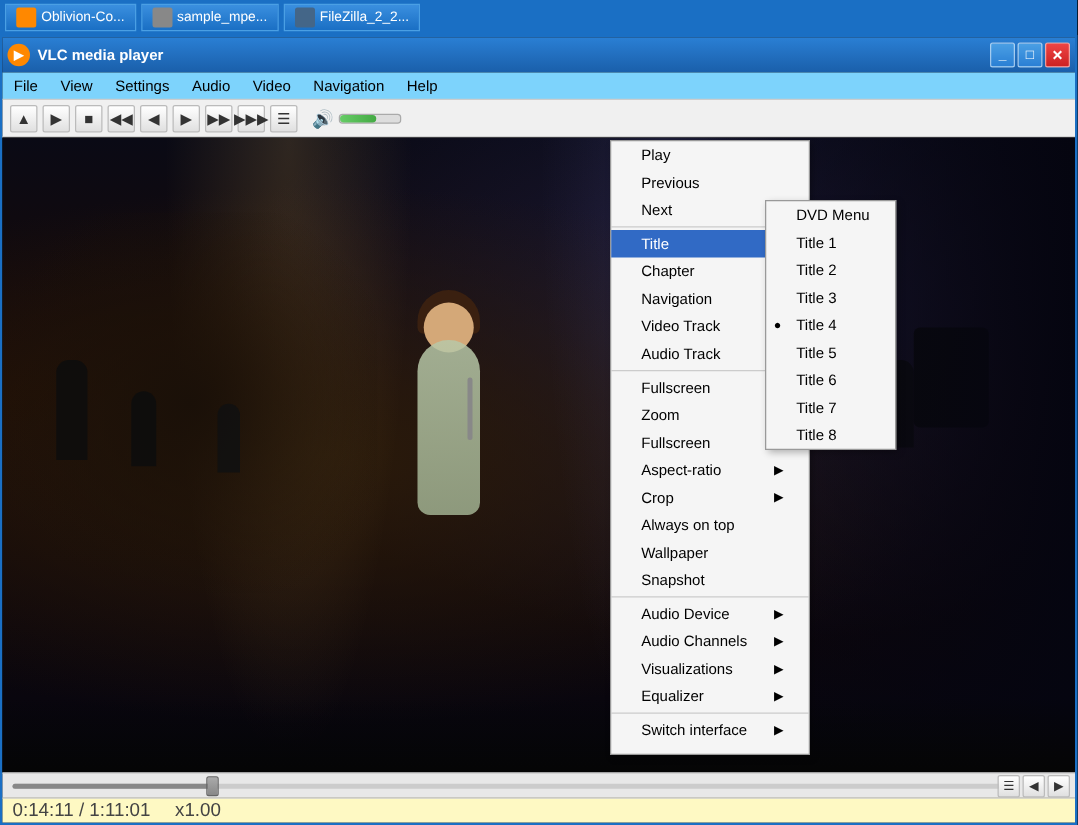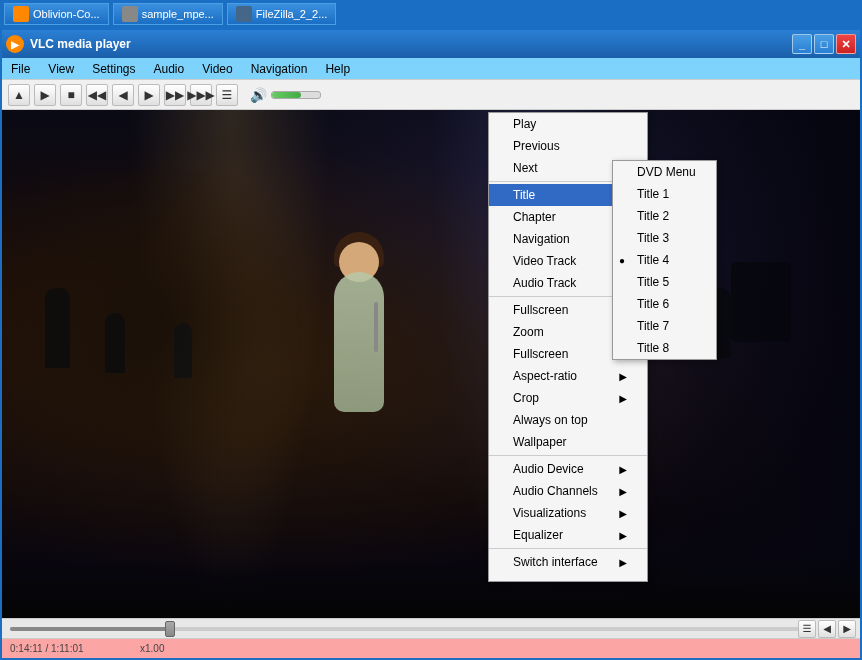--- a/index.html
+++ b/index.html
@@ -211,26 +211,26 @@
       position: absolute;
       right: 0; top: 0;
       width: 35%; height: 100%;
       background: linear-gradient(to left, #050510 0%, transparent 100%);
       pointer-events: none;
     }
 
     
     .status-bar {
       height: 20px;
-      background: #fca5a5;
+      background: #fef9c3;
       border-top: 1px solid #ccc;
       display: flex;
       align-items: center;
       padding: 0 8px;
-      font-size: 10px;
+      font-size: 15px;
       color: #444;
       flex-shrink: 0;
     }
     .status-time { min-width: 130px; }
     .status-speed { min-width: 60px; }
     .status-source { flex: 1; }
 
     
     .seek-area {
       height: 20px;
@@ -449,20 +449,23 @@
       <div class="ctx-item">
         <span>Crop</span>
         <span class="ctx-arrow">▶</span>
       </div>
       <div class="ctx-item">
         <span>Always on top</span>
       </div>
       <div class="ctx-item">
         <span>Wallpaper</span>
       </div>
+      <div class="ctx-item">
+        <span>Snapshot</span>
+      </div>
       <div class="ctx-separator"></div>
       <div class="ctx-item">
         <span>Audio Device</span>
         <span class="ctx-arrow">▶</span>
       </div>
       <div class="ctx-item">
         <span>Audio Channels</span>
         <span class="ctx-arrow">▶</span>
       </div>
       <div class="ctx-item">

